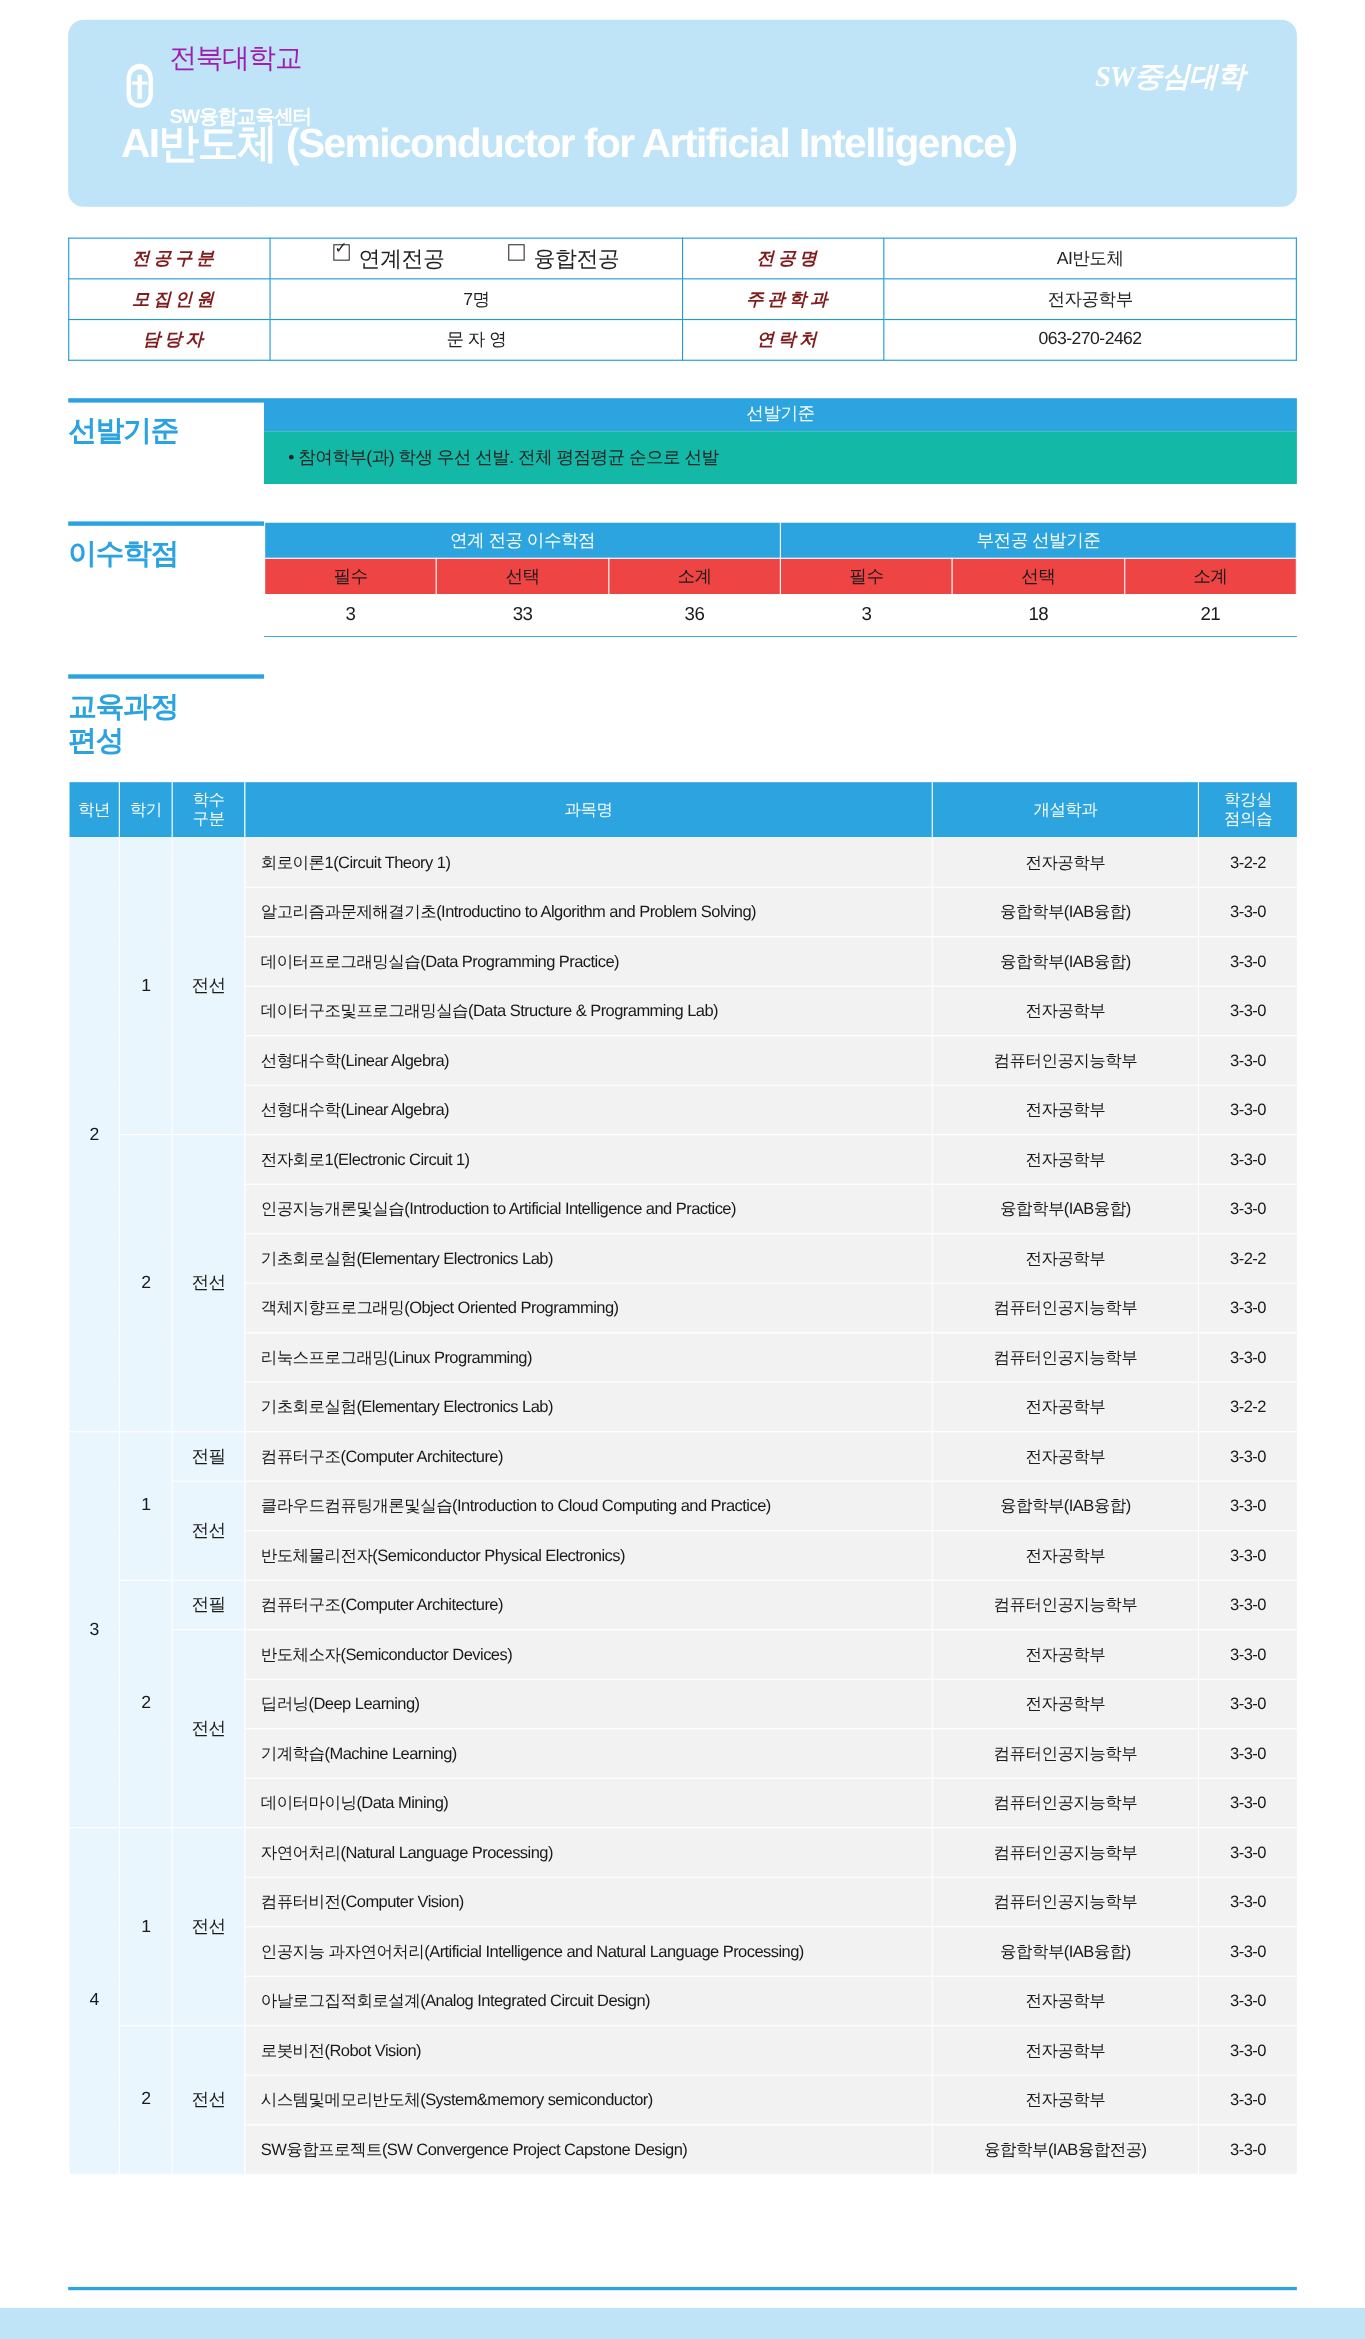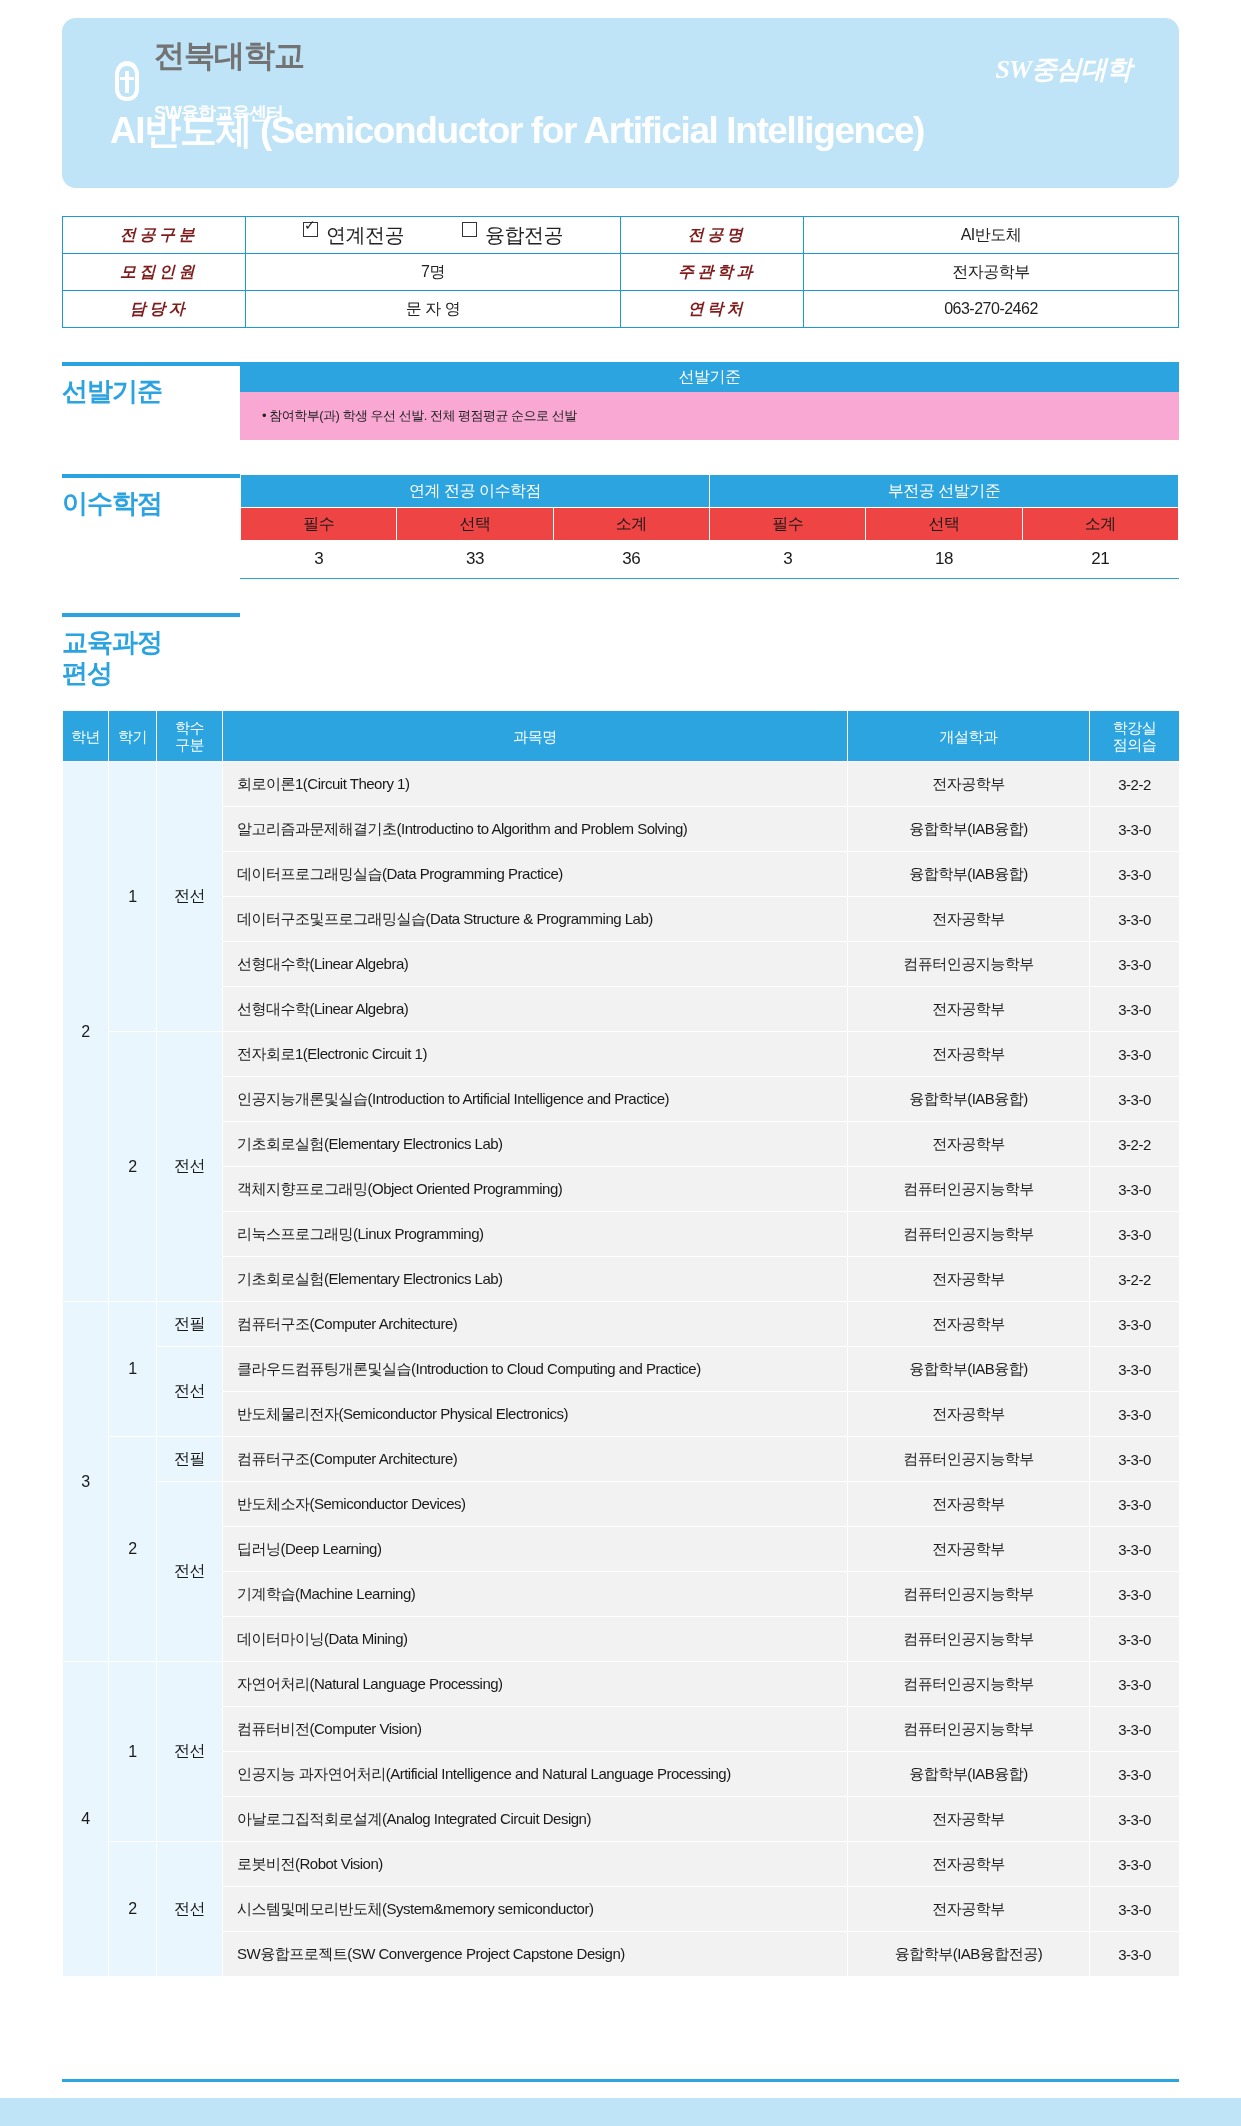--- a/index.html
+++ b/index.html
@@ -43,23 +43,23 @@
     width: 34px;
     height: 44px;
   }
   .logo-text {
     display: flex;
     flex-direction: column;
     justify-content: center;
     line-height: 1.05;
   }
   .logo-text .l1 {
-    color: #737373;
-    font-size: 31px;
-    font-weight: bold;
+    color: #a21caf;
+    font-size: 25px;
+    font-weight: normal;
     letter-spacing: -1px;
   }
   .logo-text .l2 {
     color: #ffffff;
     font-size: 18px;
     font-weight: bold;
     letter-spacing: -1px;
     margin-top: 31px;
   }
   .header-badge {
@@ -174,26 +174,26 @@
   .blue-bar {
     background: #2ba4e0;
     color: #ffffff;
     font-size: 16px;
     text-align: center;
     height: 30px;
     line-height: 30px;
     letter-spacing: -0.5px;
   }
   .criteria-box {
-    background: #f9a8d4;
+    background: #14b8a6;
     height: 48px;
     display: flex;
     align-items: center;
     padding-left: 22px;
-    font-size: 13px;
+    font-size: 16px;
     color: #222;
     letter-spacing: -0.5px;
   }
 
   
   .credits {
     border-collapse: collapse;
     width: 100%;
     table-layout: fixed;
   }

